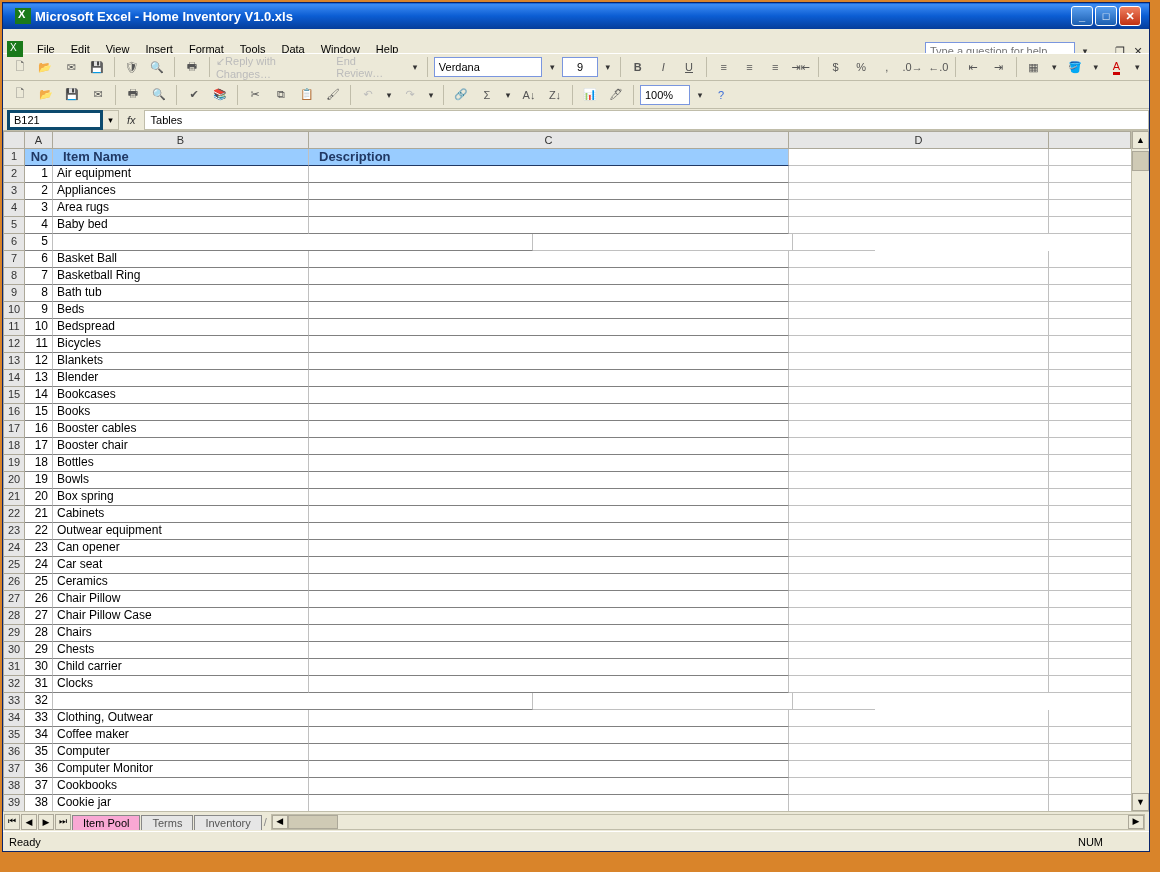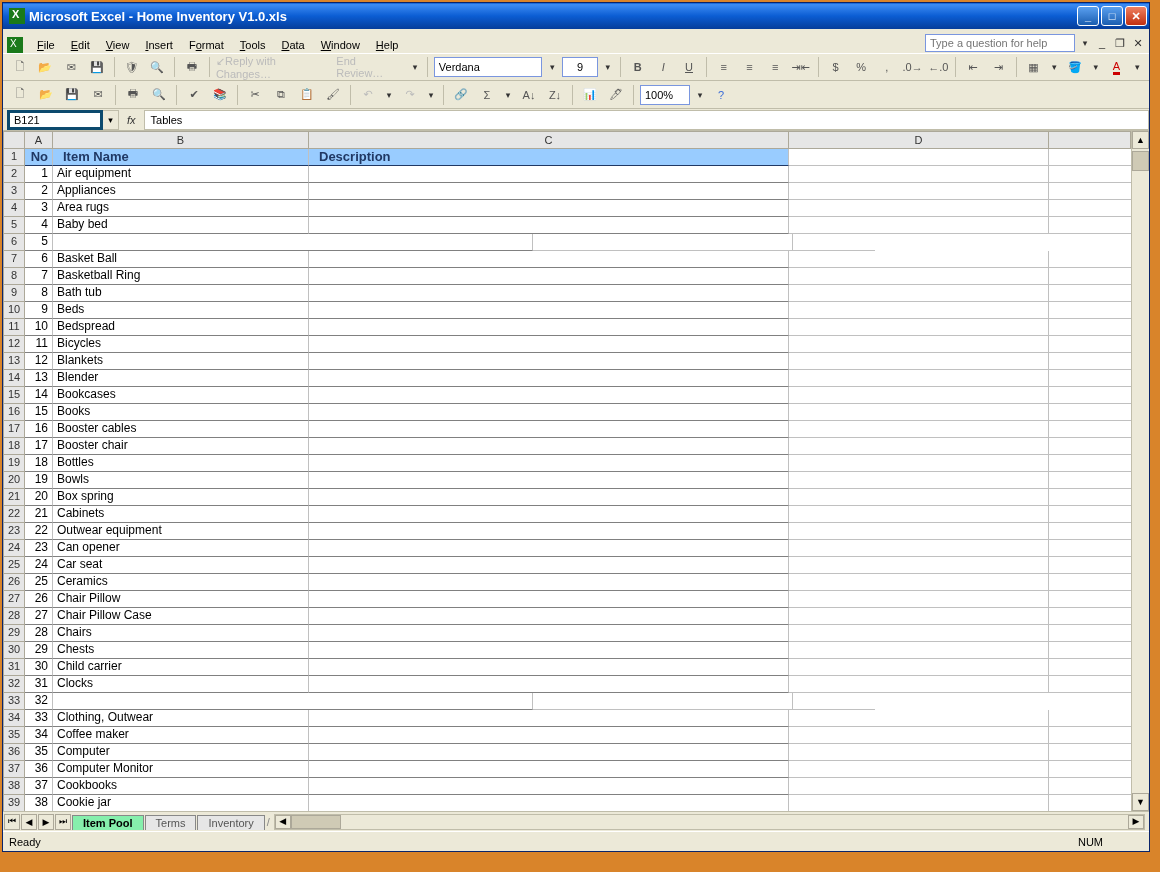--- a/index.html
+++ b/index.html
@@ -1,26 +1,26 @@
 <!DOCTYPE html>
 <html><head>
 <meta charset="utf-8">
 <style>
 * { margin:0; padding:0; box-sizing:border-box; font-family:Tahoma,Arial,sans-serif; }
 body { width:1160px; height:872px; background:#d9842a; display:flex; flex-direction:column; overflow:hidden; }
 .inner-frame { width:1148px; height:850px; margin:2px 0 0 2px; background:#ece9d8; display:flex; flex-direction:column; border:1px solid #0a246a; }
-.titlebar { height:26px; background:linear-gradient(to bottom,#0b5dd3 0%,#3d8cf3 6%,#0b5dd3 50%,#063d9a 100%); display:flex; align-items:center; color:#fff; font-weight:bold; font-size:13px; padding:0 2px; }
+.titlebar { height:26px; background:linear-gradient(to bottom,#0b5dd3 0%,#3d8cf3 6%,#0b5dd3 50%,#063d9a 100%); display:flex; align-items:center; color:#fff; font-weight:bold; font-size:13px; padding:0 8px; }
 .titlebar .logo { width:16px; height:16px; background:#1a7a1a; margin:0 4px; display:inline-block; position:relative; }
 .titlebar .logo::after{content:"X";position:absolute;color:#fff;font-size:11px;left:3px;top:0;}
 .titlebar .title-text { flex:1; white-space:nowrap; }
 .win-btns { display:flex; gap:2px; }
 .win-btn { width:22px; height:20px; border:1px solid #fff; border-radius:3px; display:flex; align-items:center; justify-content:center; font-size:11px; color:#fff; font-weight:bold; }
 .win-min,.win-max{ background:linear-gradient(to bottom,#5aa0f0,#1a5db0); }
 .win-close{ background:linear-gradient(to bottom,#f08060,#c03010); }
-.menubar { height:24px; background:#ece9d8; display:flex; align-items:flex-end; padding:0 4px; font-size:11px; }
+.menubar { height:24px; background:#ece9d8; display:flex; align-items:flex-start; padding:12px 4px; font-size:11px;text-decoration:underline; }
 .menubar .app-icon { width:16px; height:16px; background:#1a7a1a; margin-right:6px; position:relative;}
 .menubar .app-icon::after{content:"X";position:absolute;color:#fff;font-size:10px;left:3px;top:1px;}
 .menubar span.mi { padding:2px 8px; cursor:default; }
 .menubar span.mi u{text-decoration:underline;}
 .menubar .right-controls { margin-left:auto; display:flex; align-items:center; gap:4px; }
 .help-input { width:150px; height:18px; border:1px solid #7a96df; background:#fff; font-size:11px; color:#999; padding:0 4px; }
 .doc-btn{ width:14px; height:14px; display:flex; align-items:center; justify-content:center; font-size:11px; color:#333; cursor:default; }
 .toolbar { height:28px; background:#ece9d8; border-top:1px solid #fff; border-bottom:1px solid #c0bdaa; display:flex; align-items:center; padding:0 6px; gap:4px; font-size:11px; }
 .tbtn { width:22px; height:22px; display:flex; align-items:center; justify-content:center; color:#555; cursor:default; }
 .sep { width:1px; height:20px; background:#c0bdaa; margin:0 2px; }
@@ -46,21 +46,21 @@
 .cell { height:17px; border-right:1px solid #c0c0c0; border-bottom:1px solid #808080; font-size:12px; padding:0 4px; line-height:15px; white-space:nowrap; overflow:hidden; font-family:Verdana,Tahoma,sans-serif;}
 .cell.colA{text-align:right;}
 .hdrrow .cell { background:#99ccff; border-bottom:1px solid #203864; font-weight:bold; color:#203864; font-size:13px; }
 .vscroll { width:18px; background:#ece9d8; border-left:1px solid #c0bdaa; position:relative; }
 .vscroll .arrow{height:18px;background:#ece9d8;border:1px solid #aca899;display:flex;align-items:center;justify-content:center;font-size:9px;}
 .vscroll .thumb{height:20px;background:#cfcab5;border:1px solid #aca899;margin-top:2px;}
 .vscroll .track{flex:1;}
 .tabs-bar { height:20px; background:#ece9d8; display:flex; align-items:center; font-size:11px; border-top:1px solid #c0bdaa;}
 .tab-nav{width:16px;height:16px;border:1px solid #aca899;background:#ece9d8;display:flex;align-items:center;justify-content:center;font-size:9px;margin-left:1px;}
 .sheet-tab{ padding:1px 10px; background:#fff; border:1px solid #888; border-bottom:none; margin-left:1px; position:relative; top:1px;}
-.sheet-tab.active{ font-weight:bold; background:#86efac; }
+.sheet-tab.active{ font-weight:normal; background:#f9a8d4; }
 .sheet-tab.inactive{ background:#e6e6e6; color:#555;}
 .hscroll-track{flex:1; margin:0 4px; height:16px; background:#ece9d8; border:1px solid #c0bdaa; position:relative;}
 .hscroll-thumb{position:absolute;left:0;top:0;width:50px;height:14px;background:#cfcab5;border:1px solid #aca899;}
 .status-bar { height:20px; background:#ece9d8; display:flex; align-items:center; font-size:11px; padding:0 6px; border-top:1px solid #fff;gap:28px;}
 .status-bar .right{ margin-left:auto; padding:0 40px; }
 </style>
 </head>
 <body>
 
 <div class="inner-frame">

